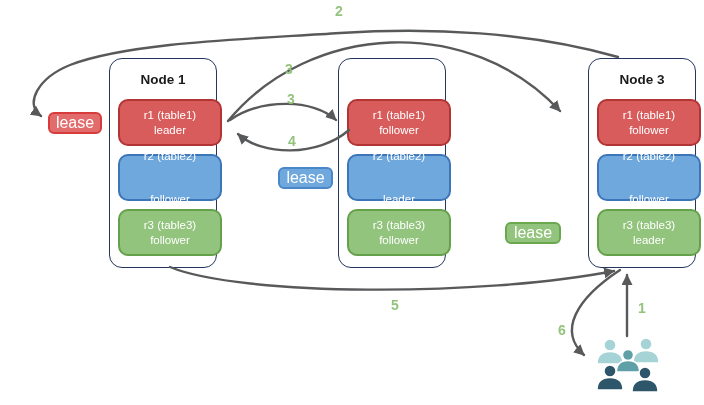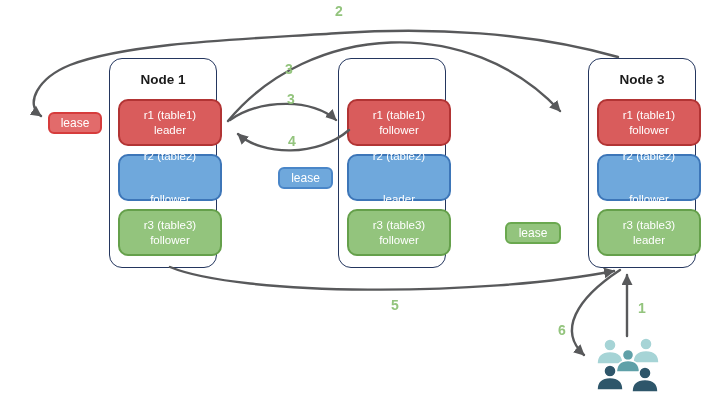--- a/index.html
+++ b/index.html
@@ -24,21 +24,21 @@
     box-sizing:border-box;border:2px solid transparent;
     display:flex;flex-direction:column;align-items:center;justify-content:center;
     color:#ffffff;font-size:11.5px;line-height:15px;text-align:center;
   }
   .slot1{top:40px;} .slot2{top:95px;gap:28px;} .slot3{top:150px;}
   .replica.red{background:#d95c5c;border-color:#b23434;}
   .replica.blue{background:#6fa8dc;border-color:#3d76b8;}
   .replica.green{background:#93c47d;border-color:#65a04b;}
   .lease{
     position:absolute;height:22px;border-radius:6px;box-sizing:border-box;
-    border:2px solid transparent;color:#ffffff;font-size:12px;
+    border:2px solid transparent;color:#ffffff;font-size:16px;
     display:flex;align-items:center;justify-content:center;z-index:2;
   }
   .lease.red{left:48px;top:112px;width:54px;background:#e26b6b;border-color:#d63c3c;}
   .lease.blue{left:278px;top:167px;width:55px;background:#6fa8dc;border-color:#4a86c8;}
   .lease.green{left:505px;top:222px;width:56px;background:#93c47d;border-color:#6aa84f;}
   .num{
     position:absolute;transform:translate(-50%,-50%);z-index:4;
     font-size:14px;font-weight:bold;color:#93c47d;
   }
   .num.n2{left:339px;top:11px;}

